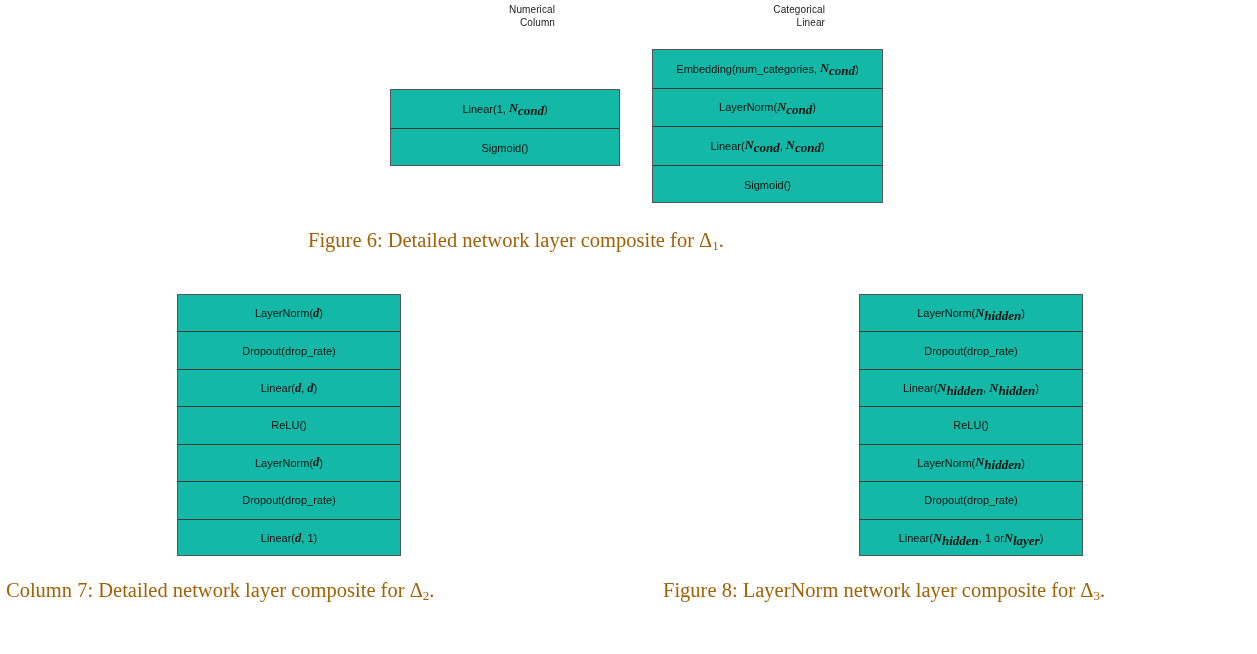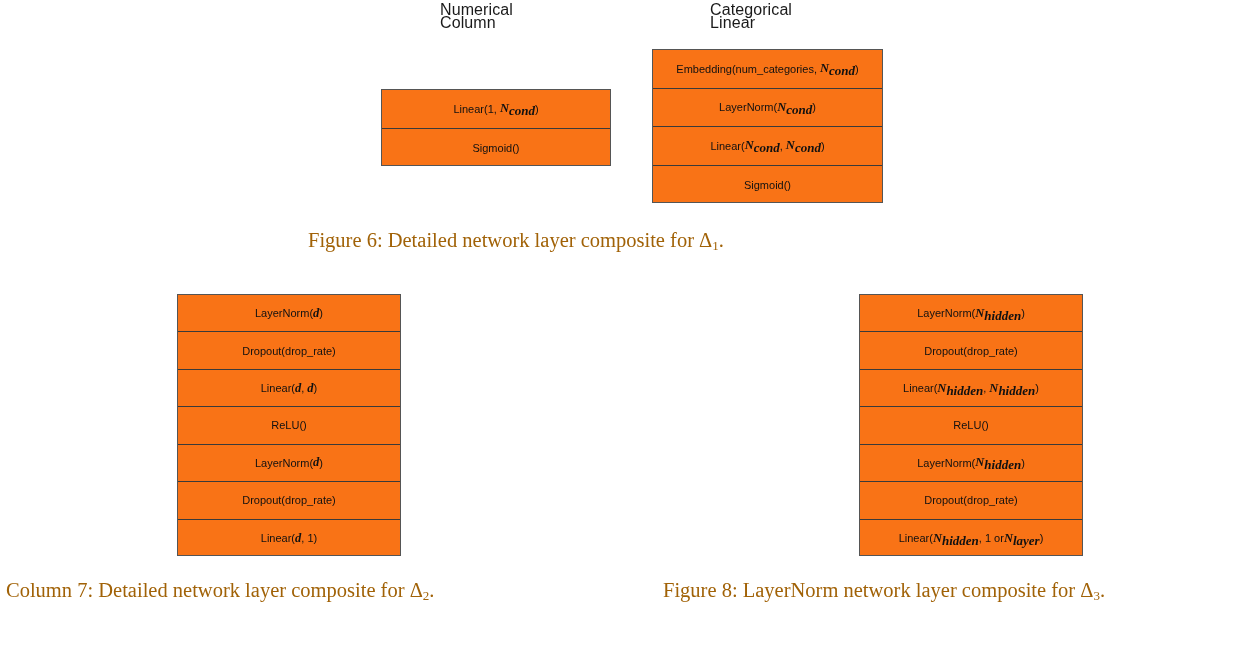--- a/index.html
+++ b/index.html
@@ -13,34 +13,34 @@
     position: relative;
     overflow: hidden;
     font-family: "Liberation Sans", sans-serif;
     color: #000000;
   }
 
   
   .col-heading {
     position: absolute;
     font-family: "Liberation Sans", sans-serif;
-    font-size: 16px;
+    font-size: 10px;
     line-height: 13px;
-    text-align: left;
+    text-align: right;
     color: #1a1a1a;
     white-space: pre-line;
     letter-spacing: .1px;
   }
 
   
   .stack {
     position: absolute;
     border: 1.5px solid #555555;
     box-sizing: border-box;
-    background: #f97316;
+    background: #14b8a6;
     text-align: center;
   }
   .layer-row {
     box-sizing: border-box;
     display: flex;
     align-items: center;
     justify-content: center;
     border-bottom: 1.4px solid #3a3a3a;
     font-family: "Liberation Sans", sans-serif;
     font-size: 11px;
@@ -86,21 +86,21 @@
 </style>
 </head>
 <body>
 
 <div class="col-heading" style="left:440px; top:3px; width:115px;">Numerical
 Column</div>
 
 <div class="col-heading" style="left:710px; top:3px; width:115px;">Categorical
 Linear</div>
 
-<div class="stack" style="left:381px; top:89px; width:230px; height:77px;">
+<div class="stack" style="left:390px; top:89px; width:230px; height:77px;">
   <div class="layer-row" style="height:38.5px;">
     <span>Linear(1,&nbsp;</span>
       <span class="mv">N<sub>cond</sub></span>
       <span>)</span>
   </div>
   <div class="layer-row" style="height:38.5px;">
     <span>Sigmoid()</span>
   </div>
 </div>
 

